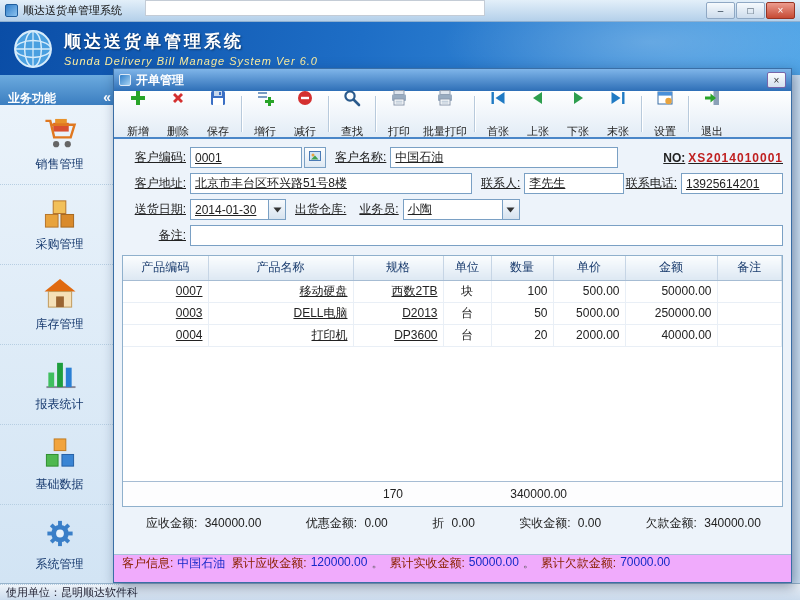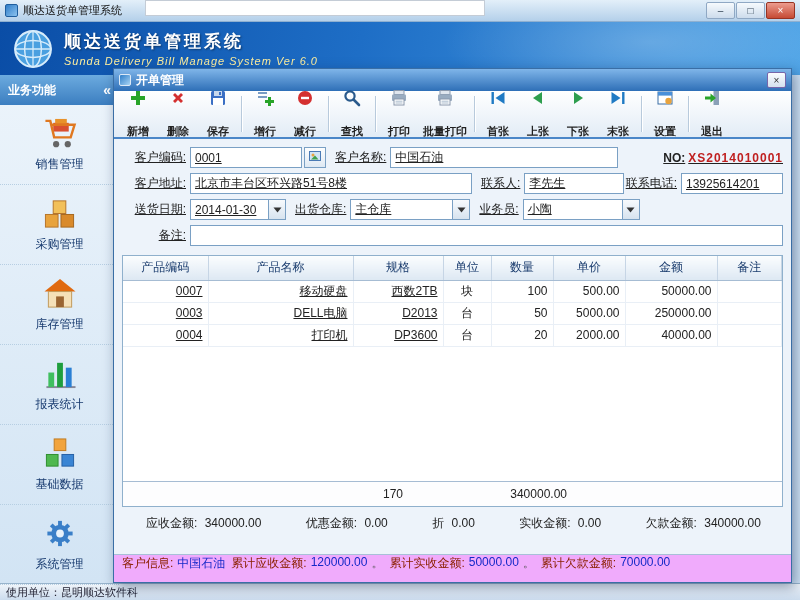--- a/index.html
+++ b/index.html
@@ -26,42 +26,42 @@
   .header::after { content:""; position:absolute; right:-60px; top:-40px; width:420px; height:120px;
     background:radial-gradient(ellipse at center, rgba(255,255,255,.22), rgba(255,255,255,0) 70%); }
   .globe { width:42px; height:42px; margin-right:10px; flex:0 0 auto; }
   .h-title { color:#fff; font-size:17px; font-weight:bold; letter-spacing:3px; text-shadow:1px 1px 2px rgba(0,0,0,.45); }
   .h-sub { color:#ffef9e; font-size:11px; font-style:italic; margin-top:2px; letter-spacing:1px; }
 
   
   .sidebar { position:absolute; top:75px; left:0; width:120px; bottom:17px;
     background:linear-gradient(180deg,#ecf4fb,#d2e4f4); border-right:1px solid #a8c4dc; z-index:5; }
   .sidebar-header { height:28px; background:linear-gradient(#6cabdf,#3b7ec0); color:#fff;
-    display:flex; align-items:center; padding:15px 8px; font-weight:bold; }
+    display:flex; padding:15px 8px; font-weight:bold; }
   .collapse { margin-left:auto; font-size:14px; line-height:1; }
   .side-item { height:80px; display:flex; flex-direction:column; align-items:center;
     justify-content:center; gap:3px; border-bottom:1px dotted #b6cee2; cursor:default; }
   .side-label { color:#16396e; }
 
   
   .dialog { position:absolute; left:113px; top:68px; width:679px; height:515px;
     background:#edf3fa; border:1px solid #3a6ea5; box-shadow:3px 4px 12px rgba(15,40,80,.45);
     display:flex; flex-direction:column; z-index:10; }
   .dlg-titlebar { height:22px; flex:0 0 auto; background:linear-gradient(#7fb5e9,#2e6fb7);
     display:flex; align-items:center; padding:0 5px; color:#fff; font-weight:bold; }
   .dlg-ticon { width:12px; height:12px; margin-right:5px; border-radius:2px;
     background:linear-gradient(135deg,#2f7ec9,#a8d4f4); border:1px solid #dce9f6; }
   .dlg-close { margin-left:auto; width:19px; height:16px; display:flex; align-items:center; justify-content:center;
     background:linear-gradient(#fbfdff,#d4e1ee); border:1px solid #76a; border-radius:2px;
     color:#333; font-size:10px; font-weight:normal; }
 
   .dlg-toolbar { height:48px; flex:0 0 auto; background:linear-gradient(#ffffff,#e2ecf6);
     border-bottom:2px solid #4a86c8; display:flex; align-items:center; padding:0 4px; }
   .tb-btn { min-width:40px; height:32px; display:flex; flex-direction:column; align-items:center;
-    justify-content:center; gap:14px; padding:0 4px; border-radius:3px; cursor:default;font-weight:bold; }
+    justify-content:center; gap:14px; padding:0 4px; border-radius:3px; cursor:default; }
   .tb-label { font-size:11px; color:#222; white-space:nowrap; }
   .tb-sep { width:1px; height:36px; background:#b8cadc; box-shadow:1px 0 0 #fff; margin:0 3px; flex:0 0 auto; }
 
   
   .dlg-form { padding:8px 8px 2px; flex:0 0 auto;text-decoration:underline; }
   .f-row { display:flex; align-items:center; margin-bottom:5px; }
   .f-label { width:64px; flex:0 0 auto; text-align:right; margin-right:4px; white-space:nowrap; }
   .f-label.auto { width:auto; margin-left:9px; }
   .f-input { height:21px; border:1px solid #7aa0c4; background:#fff; padding:0 4px;
     font:inherit; font-size:12px; color:#222; }
@@ -375,28 +375,20 @@
         <span class="f-label">送货日期:</span>
         <span class="combo" style="width:96px">
           <span class="combo-val">2014-01-30</span>
           <span class="combo-btn">
               <svg width="9" height="6" viewBox="0 0 9 6">
                 <polygon points="0.5,0.5 8.5,0.5 4.5,5.5" fill="#333"></polygon>
               </svg>
             </span>
         </span>
         <span class="f-label auto">出货仓库:</span>
-        <span class="combo" style="width:120px">
-          <span class="combo-val">主仓库</span>
-          <span class="combo-btn">
-              <svg width="9" height="6" viewBox="0 0 9 6">
-                <polygon points="0.5,0.5 8.5,0.5 4.5,5.5" fill="#333"></polygon>
-              </svg>
-            </span>
-        </span>
         <span class="f-label auto">业务员:</span>
         <span class="combo" style="width:117px">
           <span class="combo-val">小陶</span>
           <span class="combo-btn">
               <svg width="9" height="6" viewBox="0 0 9 6">
                 <polygon points="0.5,0.5 8.5,0.5 4.5,5.5" fill="#333"></polygon>
               </svg>
             </span>
         </span>
       </div>

